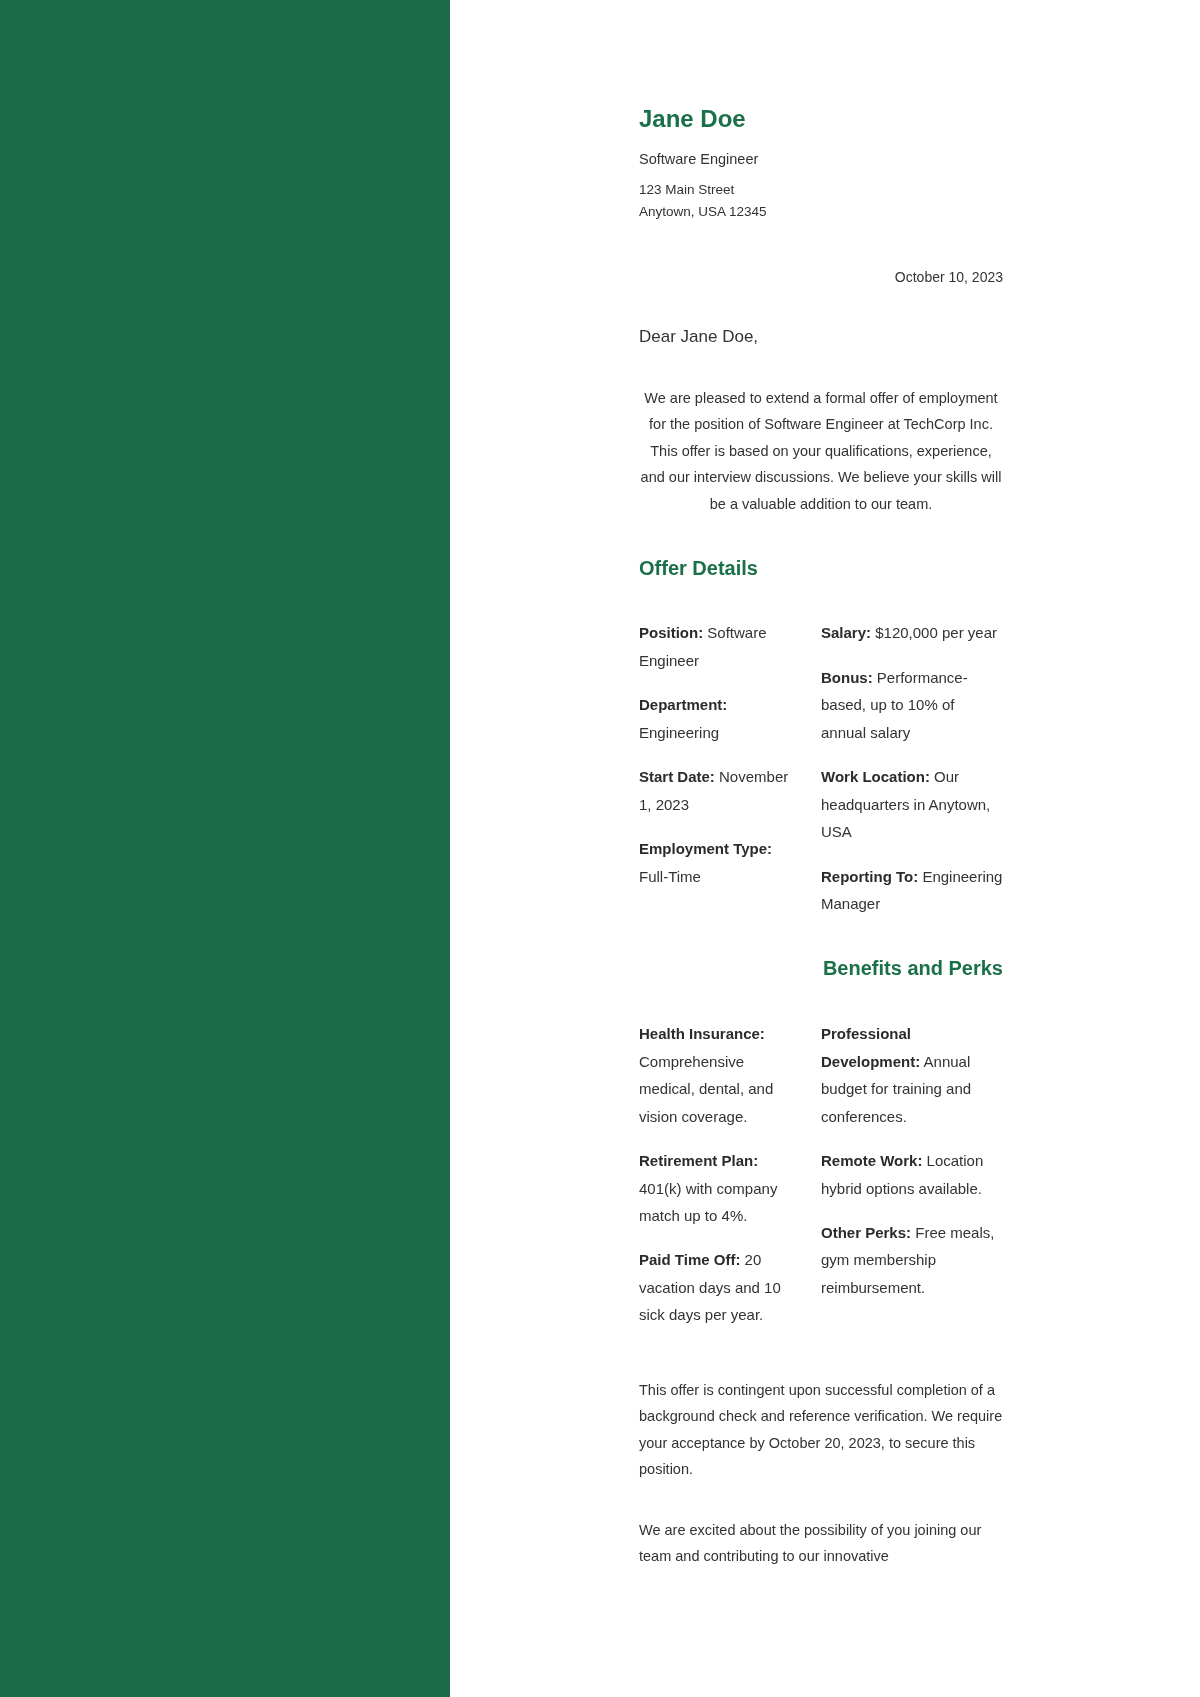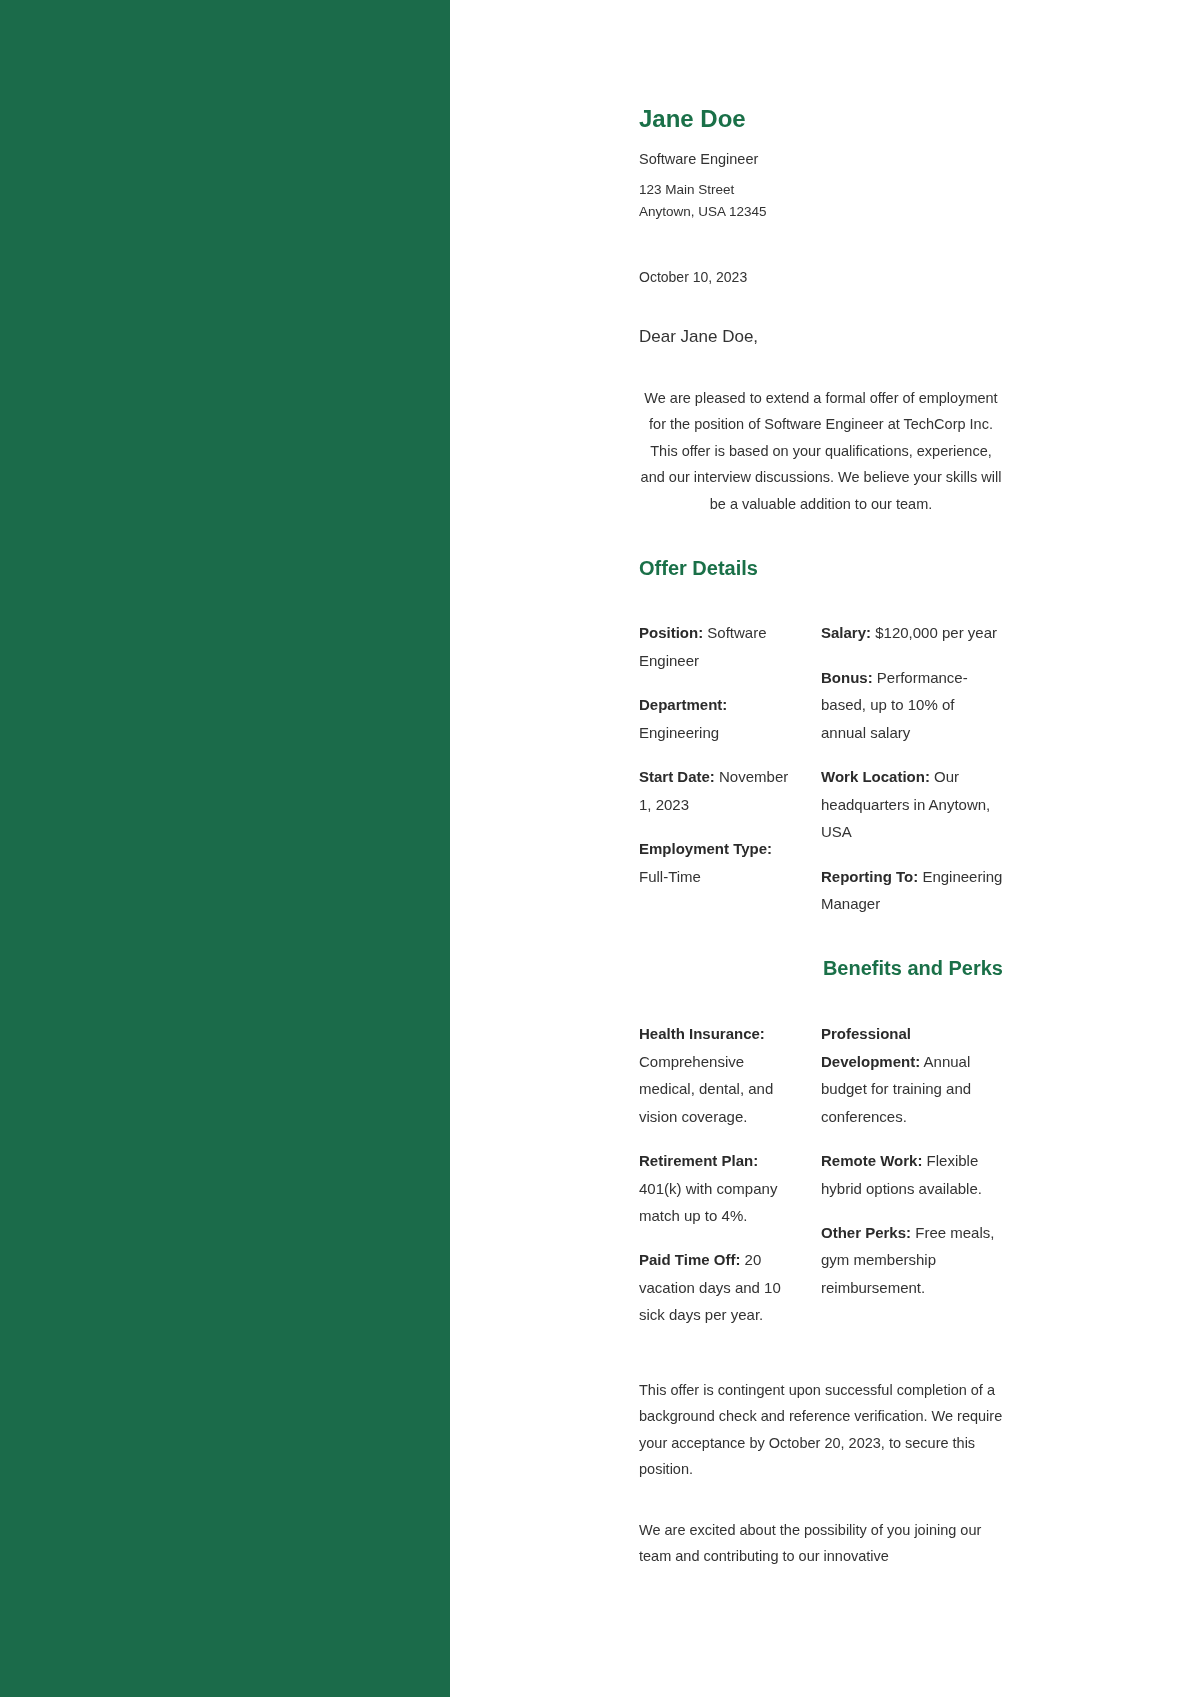--- a/index.html
+++ b/index.html
@@ -45,20 +45,21 @@
     margin: 0 0 9px 0;
     color: #333333;
   }
   .address-line {
     font-size: 13.5px;
     line-height: 1.62;
     margin: 0;
     color: #333333;
   }
   .date-line {
+    text-align: right;
     font-size: 14px;
     margin: 46px 0 0 0;
     color: #333333;
   }
   .salutation {
     font-size: 17px;
     margin: 40px 0 0 0;
     color: #333333;
     line-height: 1.4;
   }
@@ -186,21 +187,21 @@
           <span>20 vacation days and 10 sick days per year.</span>
         </p>
       </div>
       <div class="detail-col right">
         <p class="detail-item">
           <b>Professional Development:</b>
           <span>Annual budget for training and conferences.</span>
         </p>
         <p class="detail-item">
           <b>Remote Work:</b>
-          <span>Flexible hybrid options available.</span>
+          <span>Location hybrid options available.</span>
         </p>
         <p class="detail-item">
           <b>Other Perks:</b>
           <span>Free meals, gym membership reimbursement.</span>
         </p>
       </div>
     </div>
 
     <p class="closing-para">This offer is contingent upon successful completion of a background check and reference verification. We require your acceptance by October 20, 2023, to secure this position.</p>
     <p class="closing-para second">We are excited about the possibility of you joining our team and contributing to our innovative</p>

